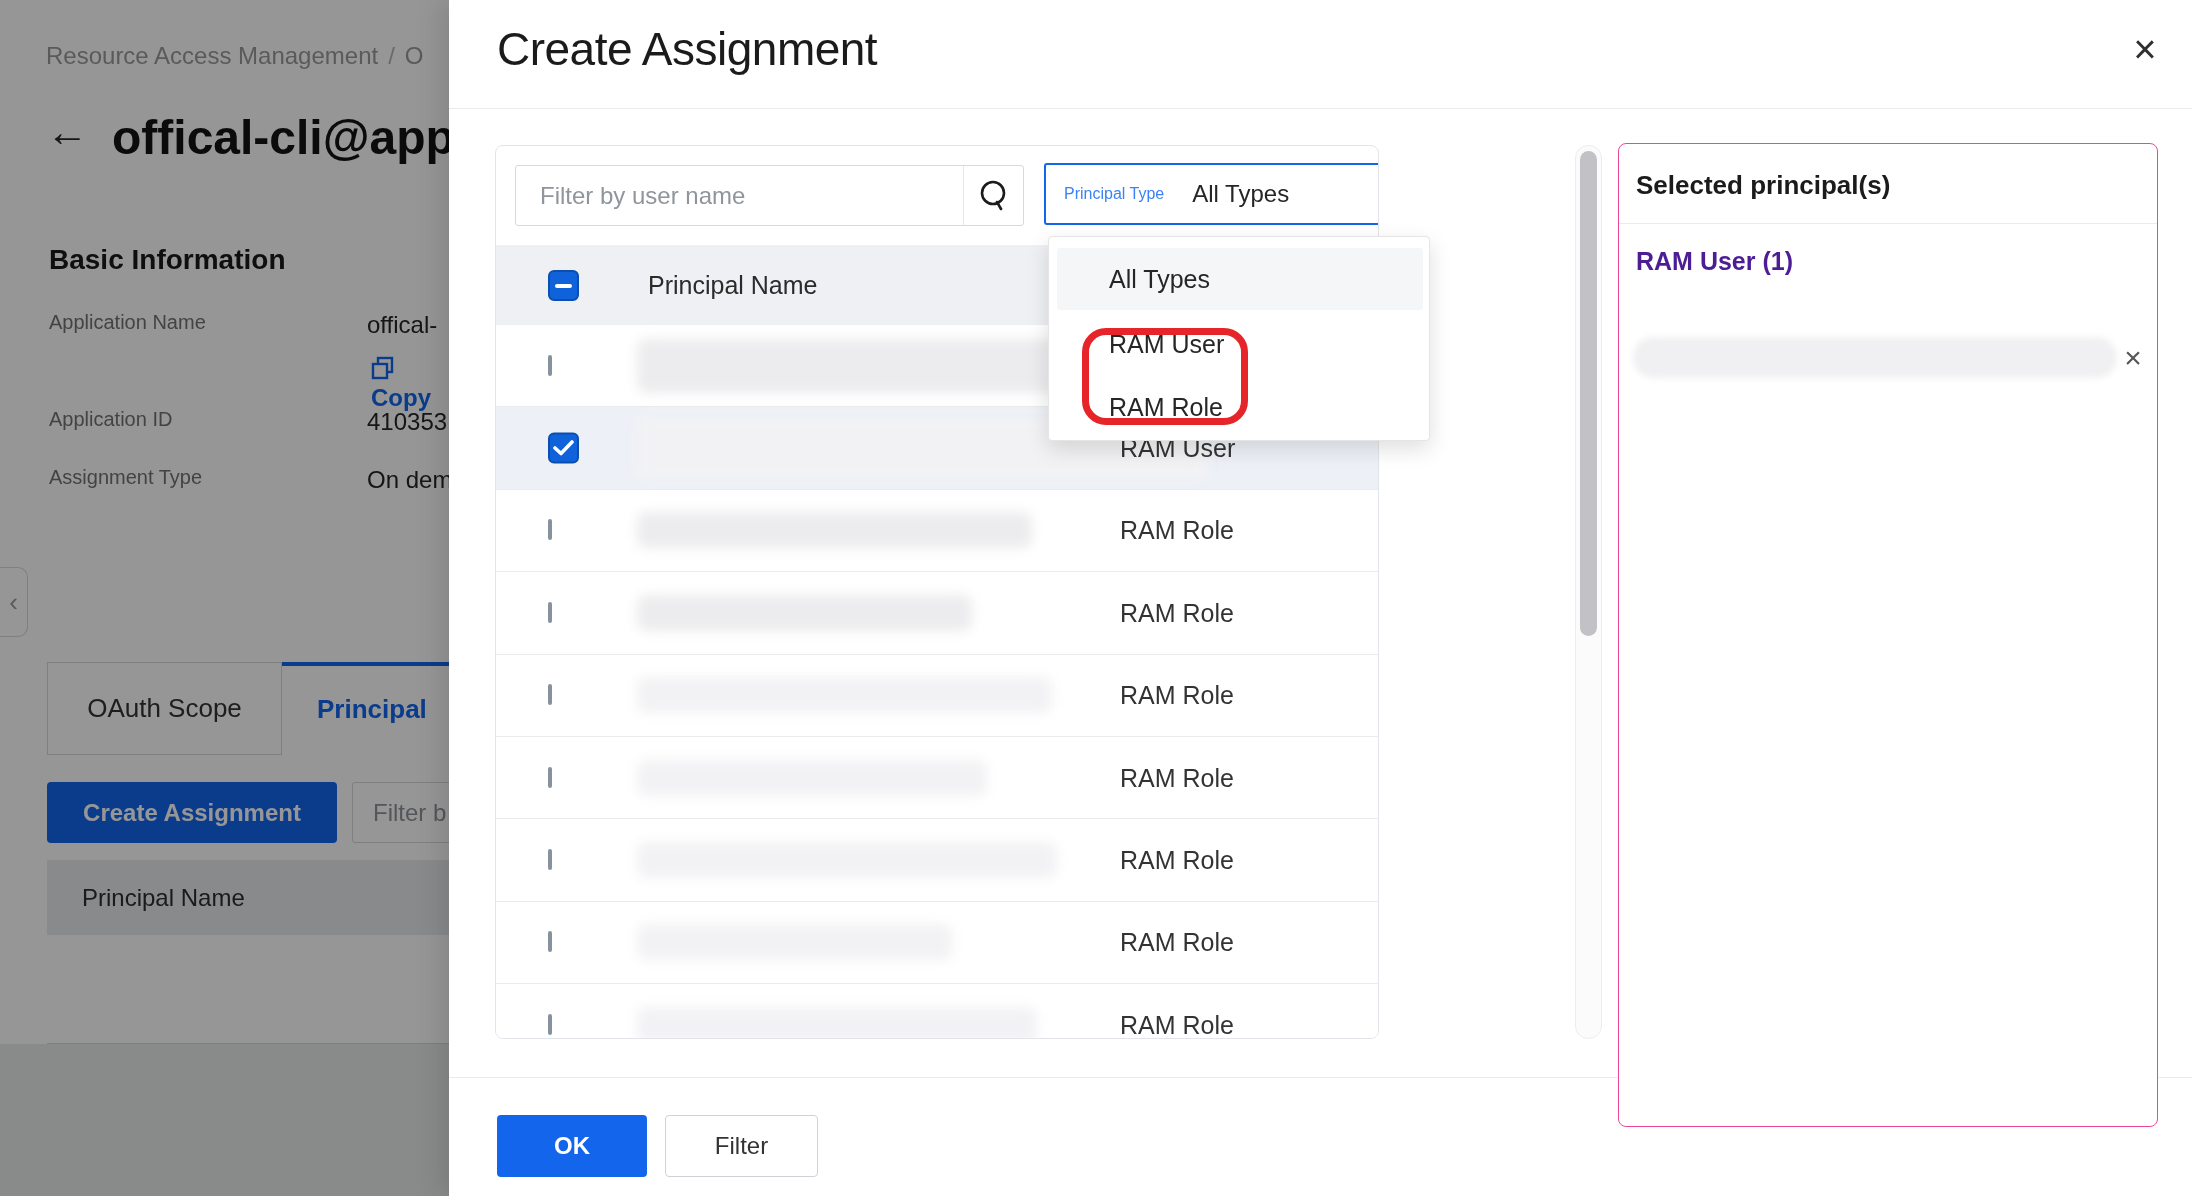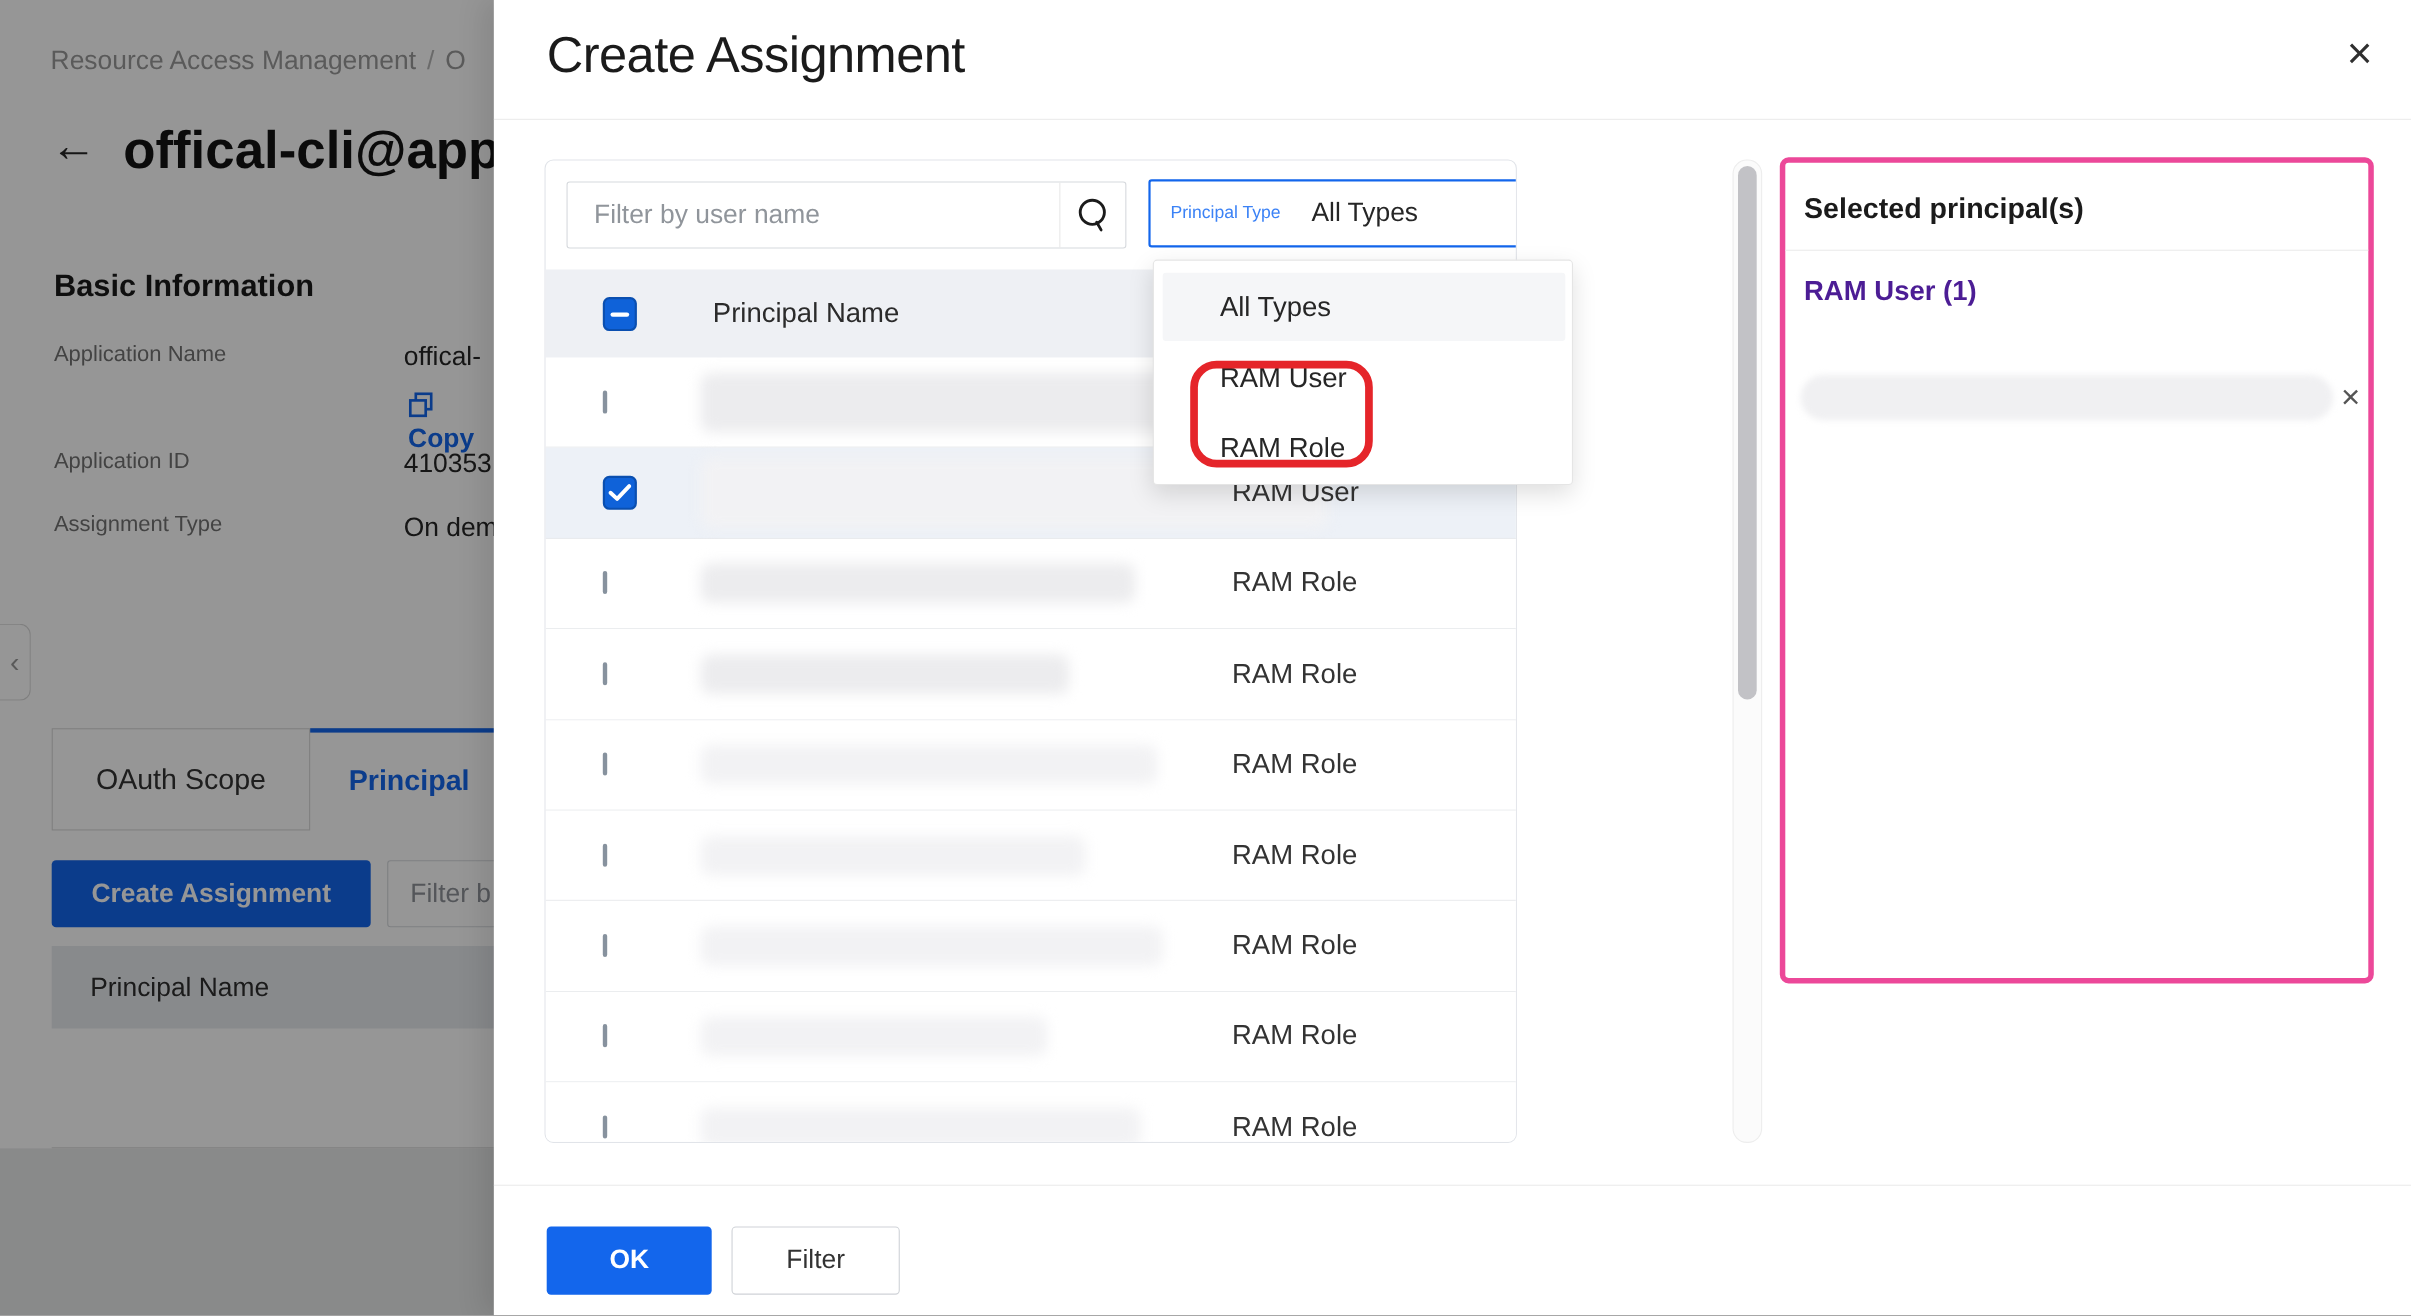--- a/index.html
+++ b/index.html
@@ -56,21 +56,21 @@
   .menu{position:absolute;left:1048px;top:236px;width:382px;height:205px;background:#fff;border:1px solid #e5e5e5;border-radius:4px;box-shadow:0 8px 22px rgba(0,0,0,0.13);z-index:30;}
   .menu-item{position:absolute;left:8px;width:366px;height:62px;line-height:62px;padding-left:52px;font-size:25px;color:#262626;border-radius:3px;cursor:pointer;}
   .menu-item.on{background:#f5f6f8;}
   .redbox{position:absolute;left:1082px;top:328px;width:166px;height:97px;border:7px solid #E5252A;border-radius:24px;z-index:31;pointer-events:none;}
 
   
   .sb-track{position:absolute;left:1575px;top:145px;width:27px;height:894px;background:#fbfbfb;border:1px solid #ededed;border-radius:13px;z-index:12;}
   .sb-thumb{position:absolute;left:4px;top:5px;width:17px;height:485px;background:#c2c2c6;border-radius:9px;}
 
   
-  .rpanel{position:absolute;left:1618px;top:143px;width:540px;height:751px;border:5px solid #ec4899;border-radius:8px;background:#fff;z-index:11;}
+  .rpanel{position:absolute;left:1618px;top:143px;width:540px;height:984px;border:1px solid #ec4899;border-radius:8px;background:#fff;z-index:11;}
   .rp-title{position:absolute;left:17px;top:26px;font-size:26px;font-weight:700;color:#1b1b1b;}
   .rp-div{position:absolute;left:0;top:79px;width:100%;height:1px;background:#ebebeb;}
   .rp-group{position:absolute;left:17px;top:103px;font-size:25px;font-weight:700;color:#4c1d95;}
   .rp-pill{position:absolute;left:14px;top:193px;width:484px;height:41px;background:#f0f0f2;border-radius:21px;filter:blur(3px);}
   .rp-x{position:absolute;left:498px;top:198px;width:32px;height:32px;font-size:30px;color:#555;display:flex;align-items:center;justify-content:center;cursor:pointer;font-weight:300;}
 
   
   .btn-ok{position:absolute;left:497px;top:1115px;width:150px;height:62px;background:#1366EC;border:none;border-radius:4px;color:#fff;font-size:24px;font-weight:600;z-index:11;cursor:pointer;}
   .btn-cancel{position:absolute;left:665px;top:1115px;width:153px;height:62px;background:#fff;border:1px solid #cfd2d7;border-radius:4px;color:#333;font-size:24px;z-index:11;cursor:pointer;}
 </style>

